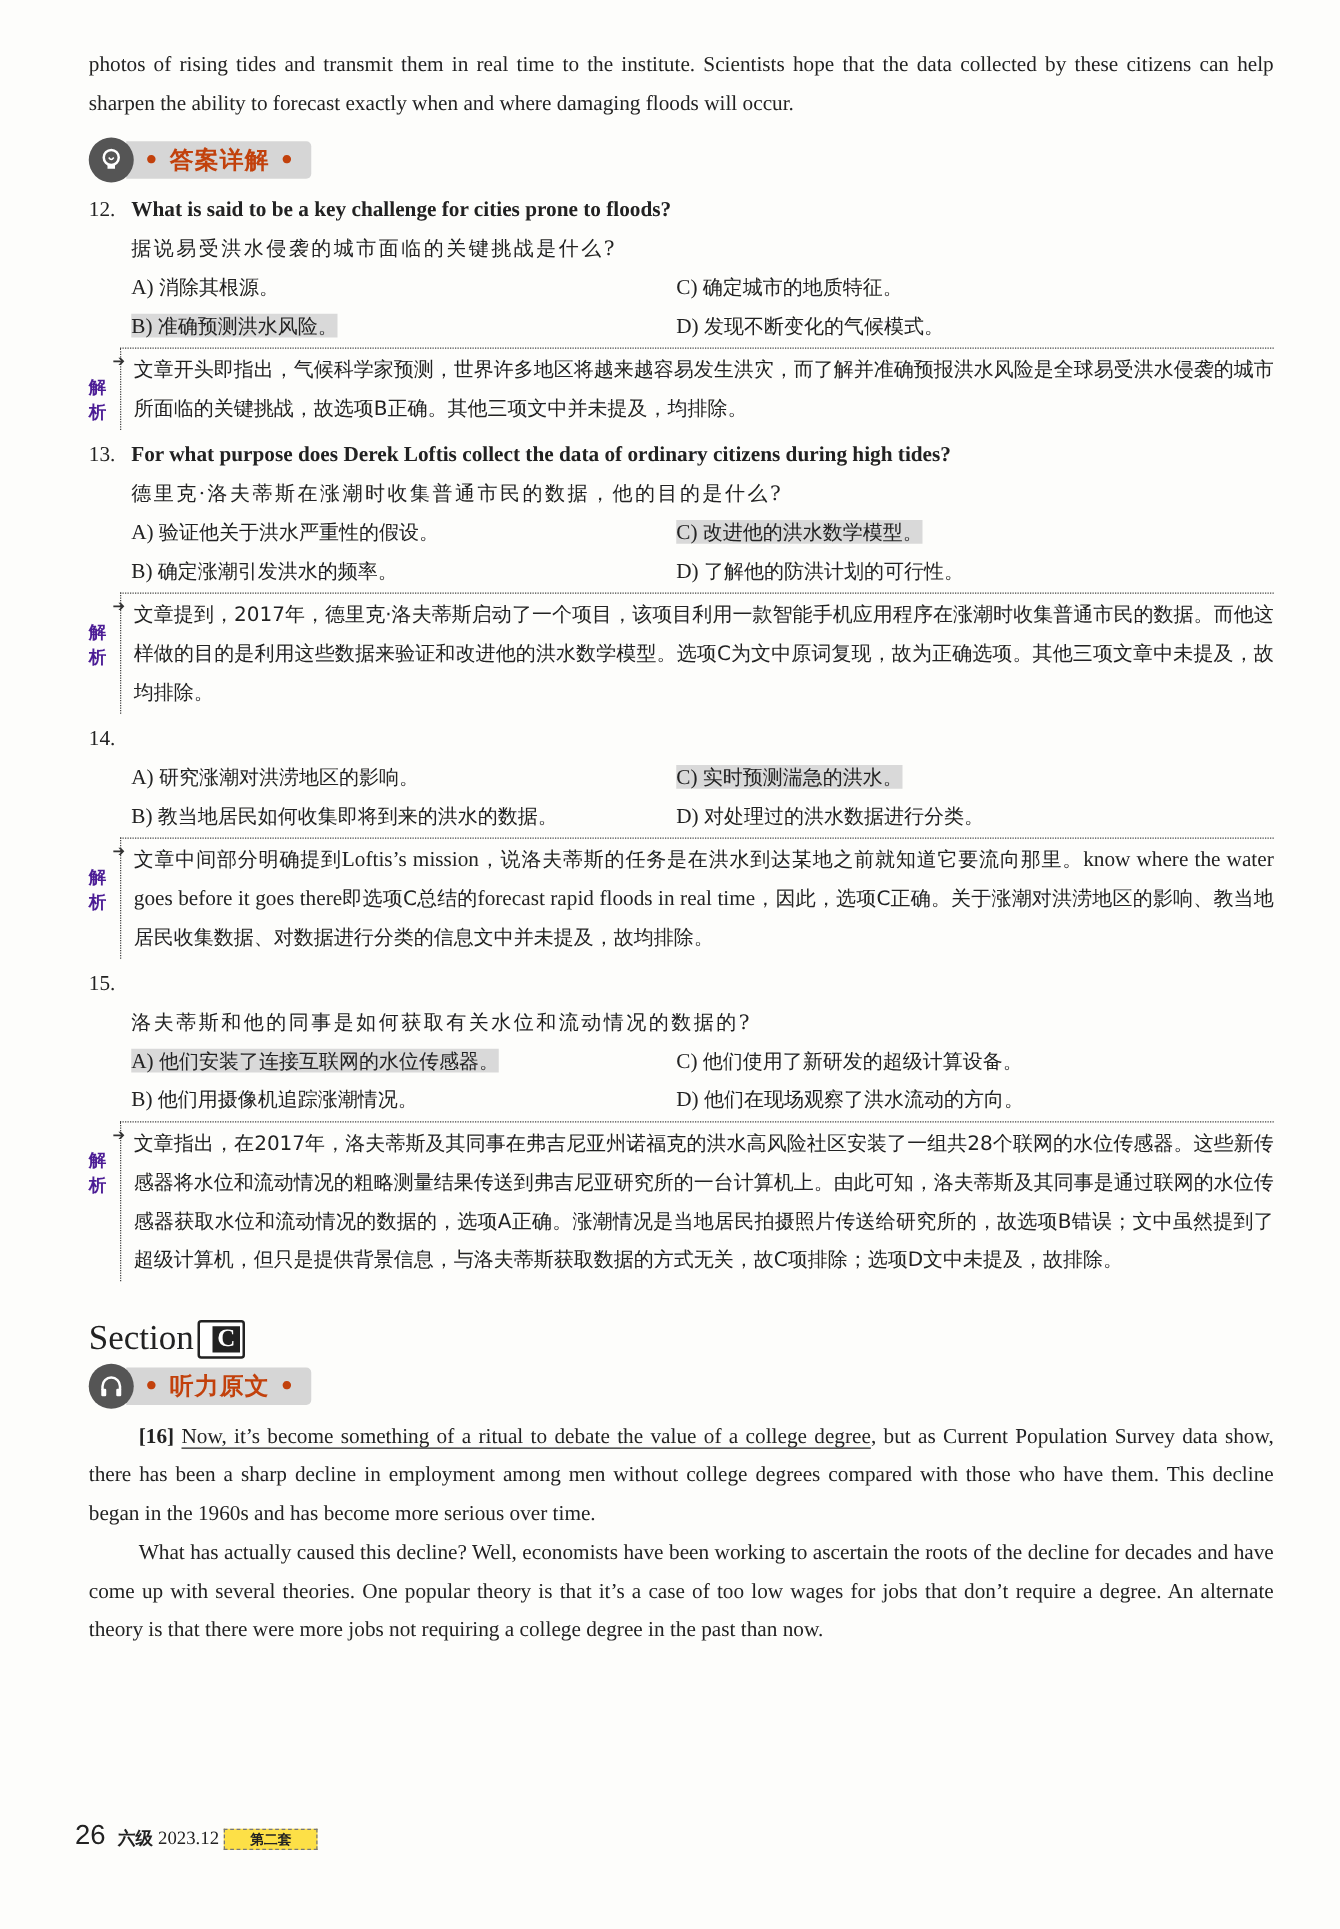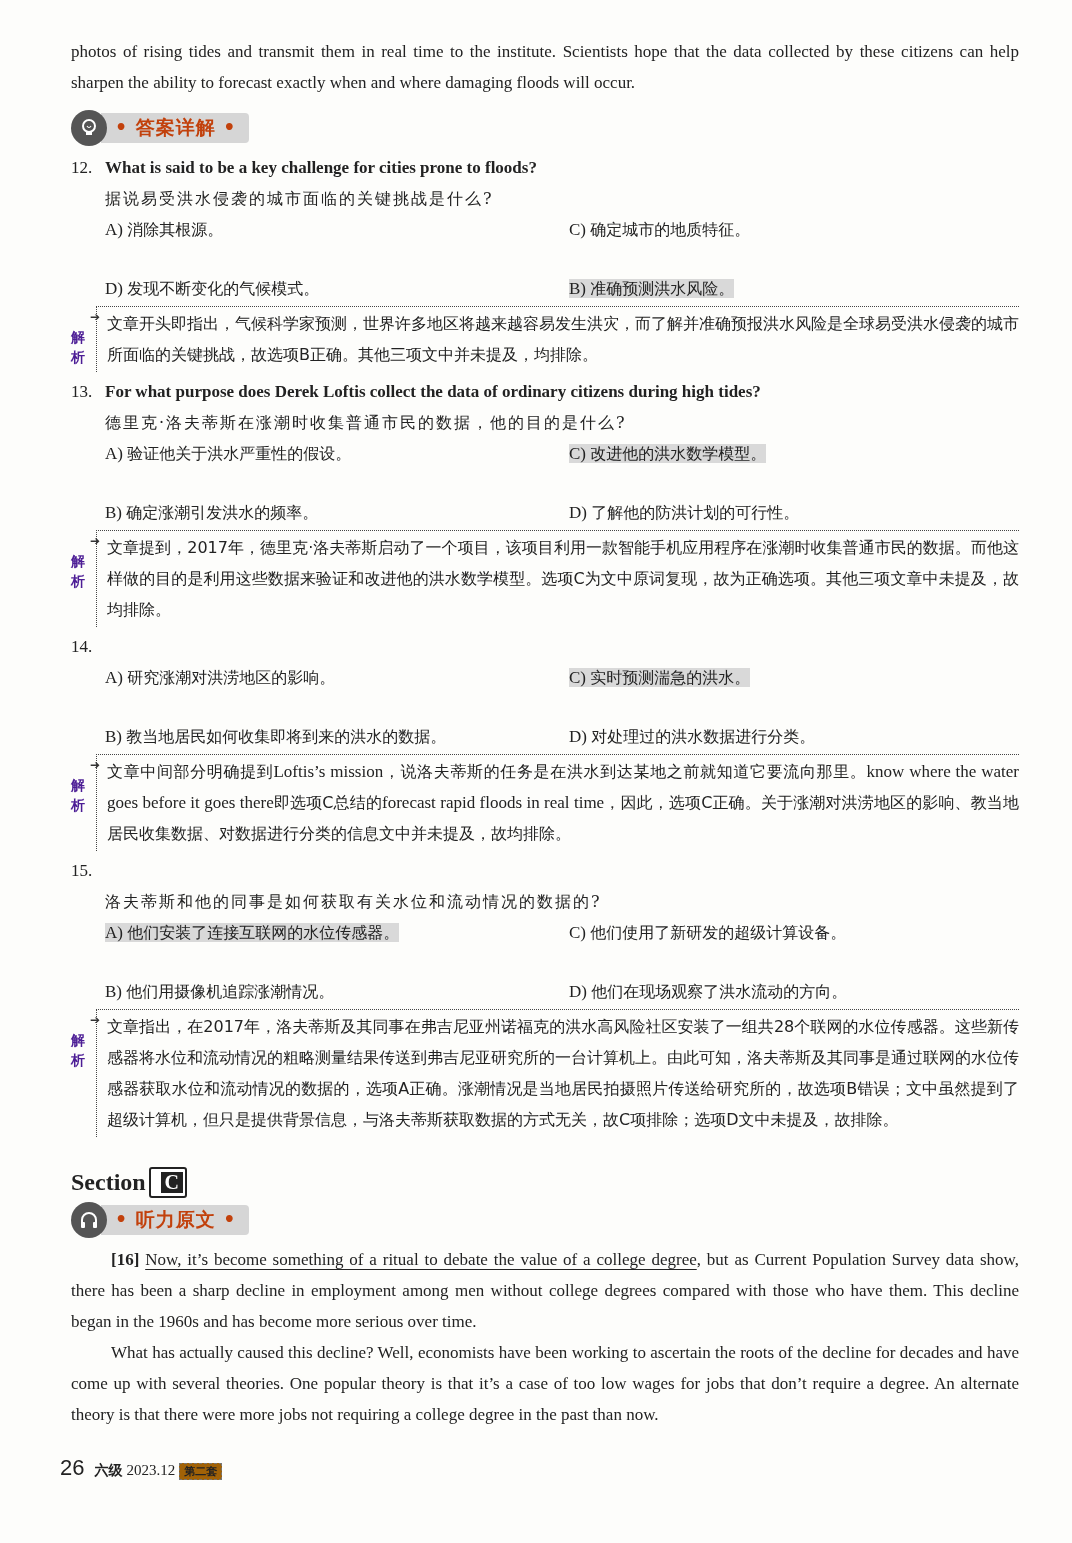--- a/index.html
+++ b/index.html
@@ -20,56 +20,56 @@
     margin-left: -6px; padding: 2px 12px 2px 14px; background: #d6d6d6;
     font-family: "DejaVu Sans", sans-serif; font-weight: bold; font-size: 19px; color: #c2410c;
     letter-spacing: 1px; border-radius: 0 4px 4px 0;
   }
   .q { margin-top: 4px; }
   .q-title { font-size: 17px; line-height: 31px; display: flex; }
   .q-num { width: 34px; flex: none; font-weight: normal; }
   .q-text { font-weight: bold; }
   .q-text .zh-inline { font-weight: normal; font-family: "DejaVu Serif", serif; font-size: 16px; }
   .q-zh { font-size: 16px; line-height: 31px; padding-left: 34px; letter-spacing: 2px; font-family: "DejaVu Serif", serif; }
-  .opts { display: grid; grid-template-columns: 436px 1fr; padding-left: 34px; gap: 28px; }
+  .opts { display: grid; grid-template-columns: 436px 1fr; padding-left: 34px; }
   .opt { font-size: 17px; line-height: 31px; }
   .opt .lbl { font-family: "Liberation Serif", serif; }
   .opt .txt { font-family: "DejaVu Sans", sans-serif; font-size: 16px; }
   .opt.correct span.hl { background: #d9d9d9; }
   .analysis { position: relative; margin-top: 2px; }
   .analysis .tag {
     position: absolute; left: 0; top: 3px; width: 16px; font-family: Liberation Sans, sans-serif;
     font-size: 14px; line-height: 20px; font-weight: bold; color: #4c1d95; margin-top: 18px;
   }
   .analysis .arrow { position: absolute; left: 19px; top: 4px; font-size: 12px; color: #333; }
   .analysis .box {
     margin-left: 25px; border-top: 1px dotted #444; border-left: 1px dotted #444;
     padding: 1px 0 2px 10px;
     font-family: "DejaVu Sans", sans-serif; font-size: 16px; line-height: 31px; text-align: justify;
   }
   .analysis .box .en { font-family: "Liberation Serif", serif; font-size: 17px; }
   .section-head { margin-top: 30px; display: flex; align-items: center; }
-  .section-head .word { font-size: 24px; font-weight: bold; }
+  .section-head .word { font-size: 28px; font-weight: normal; }
   .section-head .letter {
     margin-left: 3px; width: 34px; height: 27px; border: 2px solid #222; border-radius: 3px;
     background: #fff; position: relative; display: flex; align-items: center; justify-content: flex-end;
   }
   .section-head .letter span {
     background: #222; color: #fff; width: 22px; height: 21px; margin-right: 2px;
     display: flex; align-items: center; justify-content: center; font-size: 20px; font-weight: bold;
   }
   .recording { font-size: 24px; font-weight: bold; margin-top: 4px; line-height: 36px; }
   .marker { font-weight: bold; }
   .ul { text-decoration: underline; text-underline-offset: 4px; }
   .footer { position: absolute; left: 60px; top: 1455px; display: flex; align-items: baseline; }
   .footer .num { font-family: "Liberation Sans", sans-serif; font-size: 22px; color: #222; }
   .footer .lev { margin-left: 10px; font-family: "DejaVu Sans", sans-serif; font-weight: bold; font-size: 14px; }
   .footer .date { margin-left: 4px; font-size: 15px; }
   .footer .set {
-    margin-left: 4px; border: 1px dashed #777; background: #a16207; padding: 0 4px;
+    margin-left: 4px; border: 1px dashed #777; background: #fde047; padding: 0 20px;
     font-family: "DejaVu Sans", sans-serif; font-size: 11px; font-weight: bold;
   }
 </style>
 </head>
 <body>
 
 <div class="page">
 
   <p class="para">photos of rising tides and transmit them in real time to the institute. Scientists hope that the data collected by these citizens can help sharpen the ability to forecast exactly when and where damaging floods will occur.</p>
 
@@ -86,22 +86,22 @@
 
   <div class="q">
     <div class="q-title">
         <span class="q-num">12.</span>
         <span class="q-text">What is said to be a key challenge for cities prone to floods?</span>
       </div>
     <div class="q-zh">据说易受洪水侵袭的城市面临的关键挑战是什么?</div>
     <div class="opts">
       <div class="opt"><span class="lbl">A)</span> <span class="txt">消除其根源。</span></div>
       <div class="opt"><span class="lbl">C)</span> <span class="txt">确定城市的地质特征。</span></div>
+      <div class="opt correct"><span class="hl"><span class="lbl">B)</span> <span class="txt">准确预测洪水风险。</span></span></div>
       <div class="opt"><span class="lbl">D)</span> <span class="txt">发现不断变化的气候模式。</span></div>
-      <div class="opt correct"><span class="hl"><span class="lbl">B)</span> <span class="txt">准确预测洪水风险。</span></span></div>
     </div>
     <div class="analysis">
       <div class="tag">解析</div>
       <div class="arrow">➔</div>
       <div class="box">文章开头即指出，气候科学家预测，世界许多地区将越来越容易发生洪灾，而了解并准确预报洪水风险是全球易受洪水侵袭的城市所面临的关键挑战，故选项B正确。其他三项文中并未提及，均排除。</div>
     </div>
   </div>
 
   <div class="q">
     <div class="q-title">

